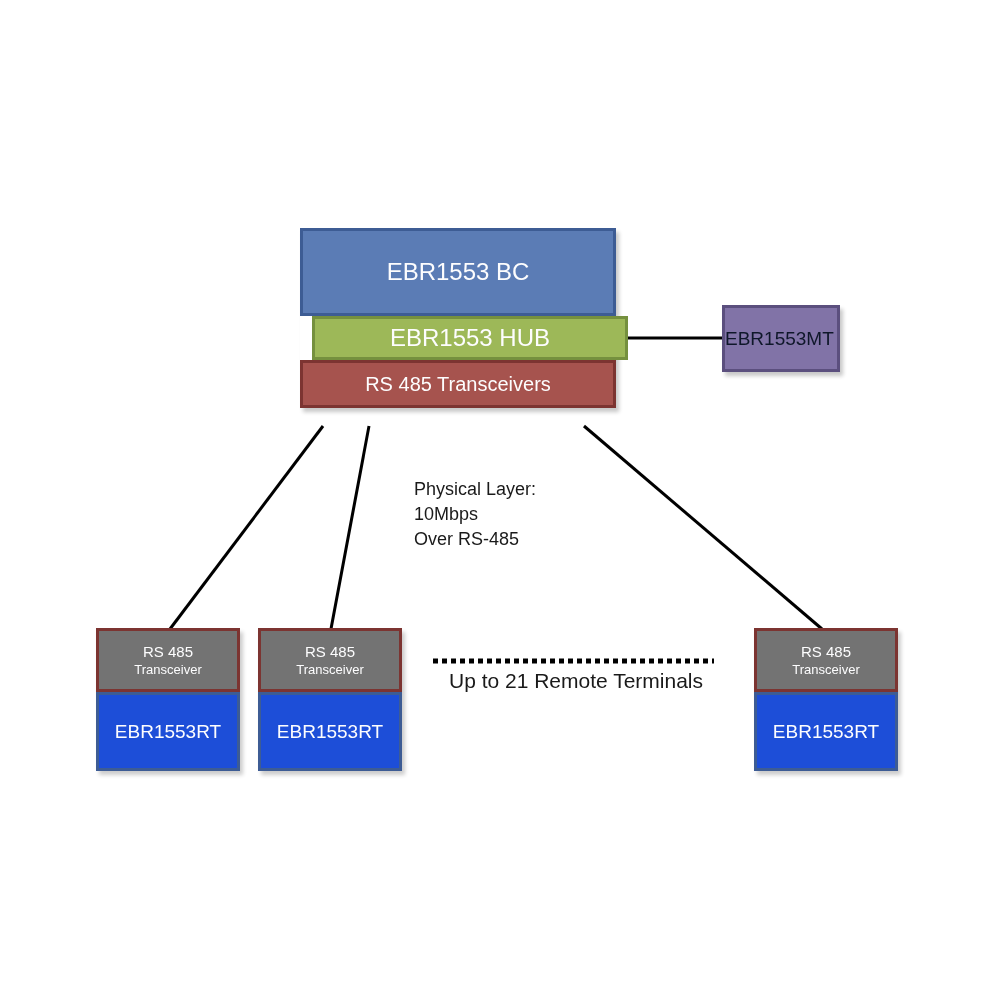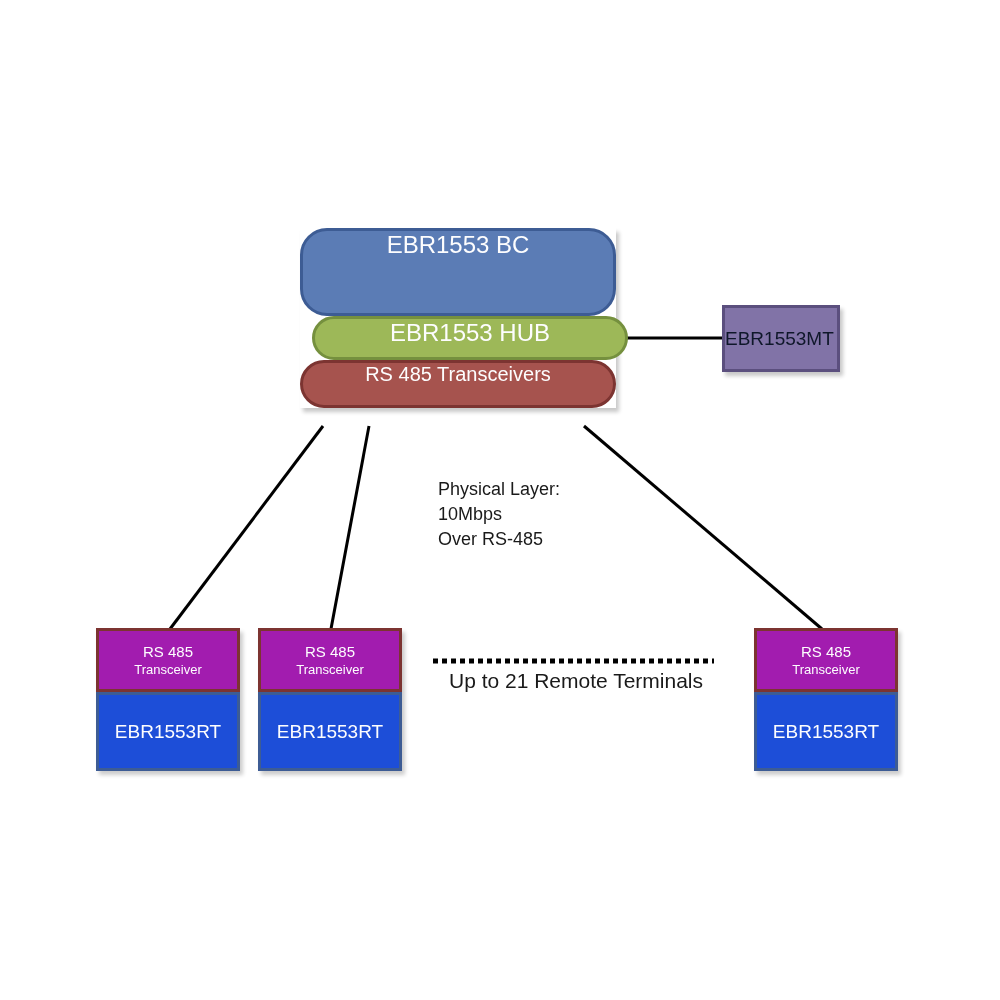--- a/index.html
+++ b/index.html
@@ -21,24 +21,23 @@
     pointer-events: none;
   }
 
   
   .main-stack {
     position: absolute; left: 300px; top: 228px; width: 316px;
     box-shadow: 3px 4px 4px rgba(0,0,0,0.22);
   }
   .stack-box {
     width: 100%;
-    display: flex; justify-content: center;
+    display: flex; align-items: center; justify-content: center;
     color: #fdfdfe;
     text-align: center;
-    border-radius: 27px;
   }
   .box-bc {
     height: 88px;
     background: #5b7cb5;
     border: 3px solid #3d5c94;
     font-size: 24px;
   }
   .box-hub {
     height: 44px;
     background: #9db858;
@@ -67,42 +66,41 @@
   
   .rt-unit {
     position: absolute; top: 628px; width: 144px; height: 143px;
     box-shadow: 3px 4px 4px rgba(0,0,0,0.2);
   }
   .rt-unit.u1 { left: 96px; }
   .rt-unit.u2 { left: 258px; }
   .rt-unit.u3 { left: 754px; }
   .rt-xcvr {
     width: 100%; height: 64px;
-    background: #a21caf;
+    background: #737373;
     border: 3px solid #7c3431;
     display: flex; flex-direction: column; align-items: center; justify-content: center;
     color: #fdfdfe; text-align: center;
   }
   .rt-xcvr .l1 { font-size: 15px; line-height: 19px; }
   .rt-xcvr .l2 { font-size: 13px; line-height: 17px; }
   .rt-blue {
     width: 100%; height: 79px;
     background: #1d4ed8;
     border: 3px solid #3d5c94;
     border-top-width: 3px;
     display: flex; align-items: center; justify-content: center;
     color: #fdfdfe; font-size: 19px;
   }
 
   
   .phys-note {
     position: absolute; left: 414px; top: 477px;
     color: #1a1a1a; font-size: 18px; line-height: 25px;
     white-space: pre;
-    margin-left: 24px;
   }
   .remote-note {
     position: absolute; left: 428px; top: 669px; width: 296px;
     color: #1a1a1a; font-size: 21px; text-align: center;
   }
 </style>
 </head>
 <body>
 
 <div class="canvas">

